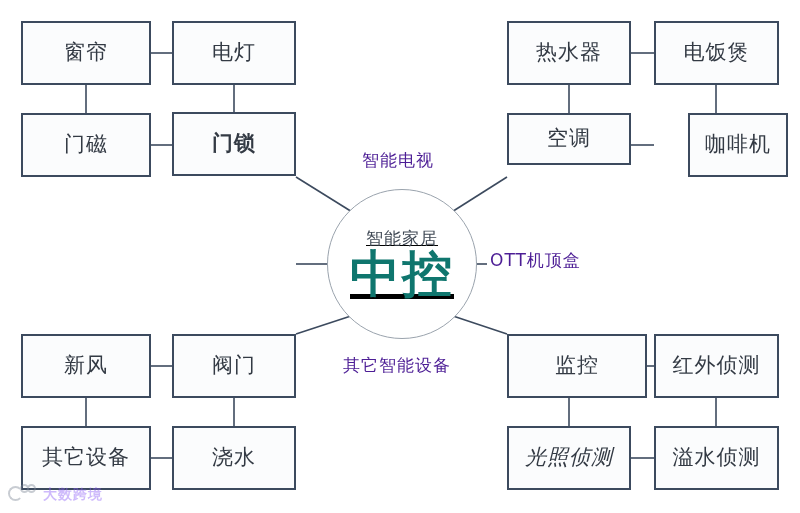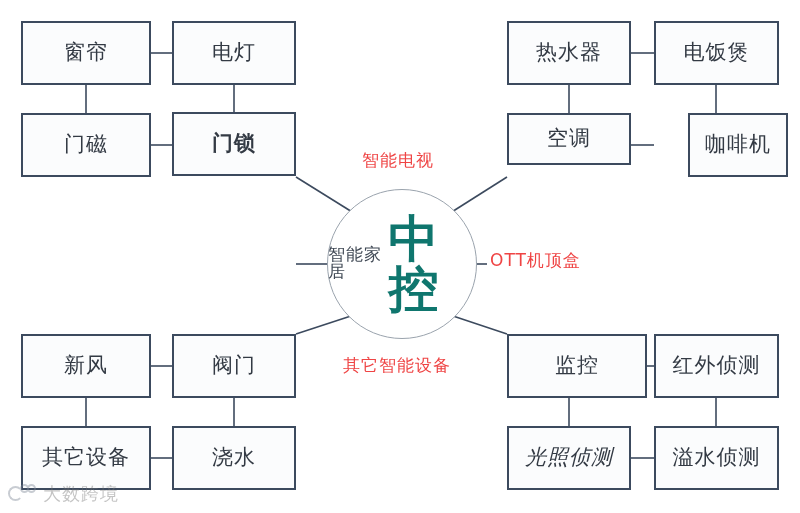--- a/index.html
+++ b/index.html
@@ -44,41 +44,43 @@
     position: absolute;
     left: 327px;
     top: 189px;
     width: 150px;
     height: 150px;
     box-sizing: border-box;
     border: 1.5px solid #9aa3ad;
     border-radius: 50%;
     background: #ffffff;
     display: flex;
+    flex-direction: column;
     align-items: center;
     justify-content: center;
     z-index: 4;
+    text-decoration: underline;
   }
   .hub-sub {
     font-size: 17px;
     color: #3f4854;
     letter-spacing: 1px;
     line-height: 1;
     margin-bottom: 2px;
   }
   .hub-main {
     font-size: 50px;
     font-weight: bold;
     color: #0f766e;
     letter-spacing: 2px;
     line-height: 1;
   }
   .spoke-label {
     position: absolute;
-    color: #ef4444;
+    color: #4c1d95;
     font-size: 17px;
     letter-spacing: 1px;
     line-height: 1;
     white-space: nowrap;
     background: #ffffff;
     padding: 2px 3px;
     z-index: 5;
   }
   #label-top    { left: 359px; top: 150px; }
   #label-bottom { left: 340px; top: 355px; }
@@ -103,23 +105,23 @@
   .wm-mark .ring {
     position: absolute;
     box-sizing: border-box;
     border: 2px solid #7d8796;
     border-radius: 50%;
   }
   .wm-mark .r1 { left: 0;  top: 2px; width: 15px; height: 15px; border-right-color: transparent; }
   .wm-mark .r2 { left: 12px; top: 0; width: 9px;  height: 9px; }
   .wm-mark .r3 { left: 19px; top: 0; width: 9px;  height: 9px; }
   .wm-text {
-    font-size: 18px;
-    font-weight: normal;
-    color: #737373;
+    font-size: 14px;
+    font-weight: bold;
+    color: #8b5cf6;
     letter-spacing: 1px;
     line-height: 1;
   }
 </style>
 </head>
 <body>
 
 <div id="canvas">
 
   <svg id="edge-layer" viewBox="0 0 800 513" xmlns="http://www.w3.org/2000/svg">

